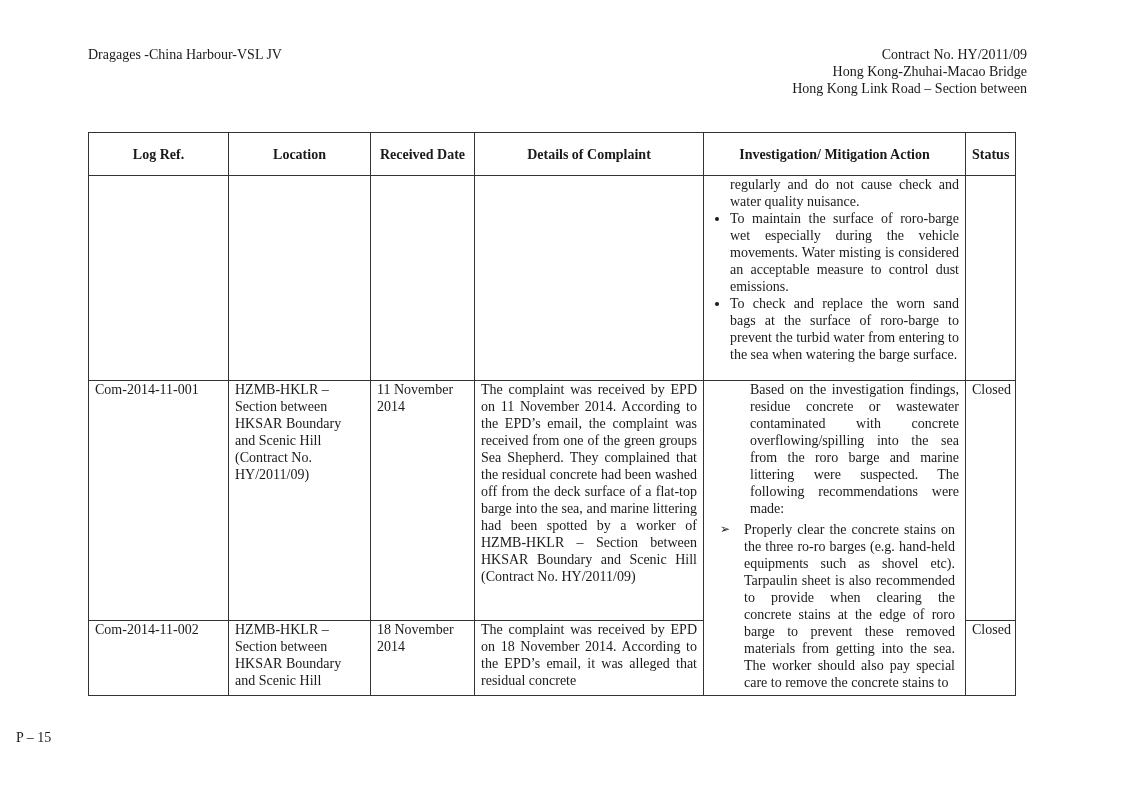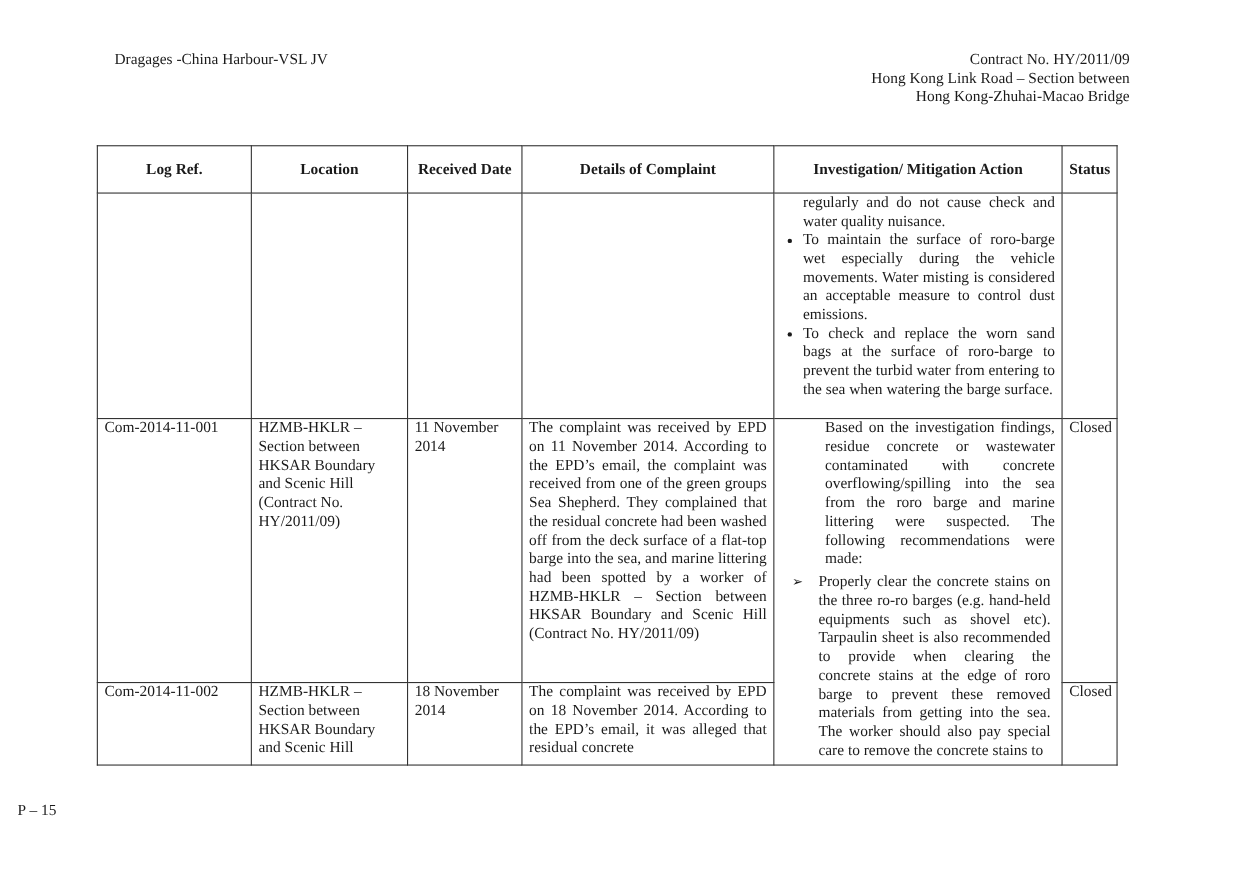--- a/index.html
+++ b/index.html
@@ -2,21 +2,21 @@
 <html><head>
 <meta charset="utf-8">
 <style>
   html, body { margin: 0; padding: 0; background: #ffffff; }
   body {
     width: 1123px; height: 793px; position: relative; overflow: hidden;
     font-family: "Liberation Serif", "DejaVu Serif", serif;
     color: #1a1a1a;
   }
   .hdr-left {
-    position: absolute; left: 104px; top: 46px;
+    position: absolute; left: 88px; top: 46px;
     font-size: 14px; line-height: 17px;
   }
   .hdr-right {
     position: absolute; right: 96px; top: 46px;
     font-size: 14px; line-height: 17px; text-align: right;
   }
   .hdr-right div { white-space: nowrap; }
   table.log {
     position: absolute; left: 88px; top: 132px;
     width: 927px;
@@ -49,22 +49,22 @@
     position: absolute; left: 16px; width: 1123px; top: 730px;
     text-align: left; font-size: 14px;
   }
 </style>
 </head>
 <body>
 
 <div class="hdr-left">Dragages -China Harbour-VSL JV</div>
 <div class="hdr-right">
   <div>Contract  No. HY/2011/09</div>
+  <div>Hong Kong-Zhuhai-Macao Bridge</div>
   <div>Hong Kong Link Road – Section between</div>
-  <div>Hong Kong-Zhuhai-Macao Bridge</div>
 </div>
 
 <table class="log">
   <colgroup>
     <col style="width:140px">
     <col style="width:142px">
     <col style="width:104px">
     <col style="width:229px">
     <col style="width:262px">
     <col style="width:50px">

